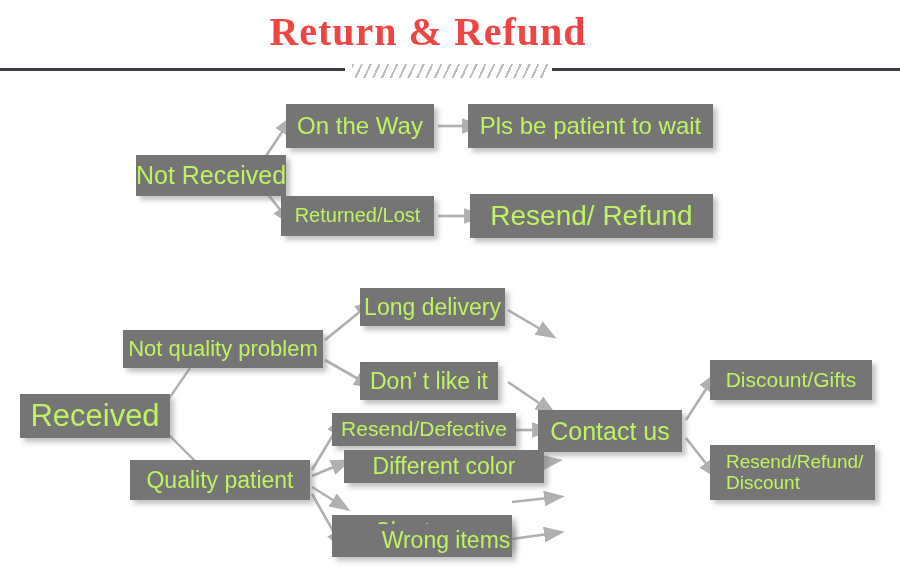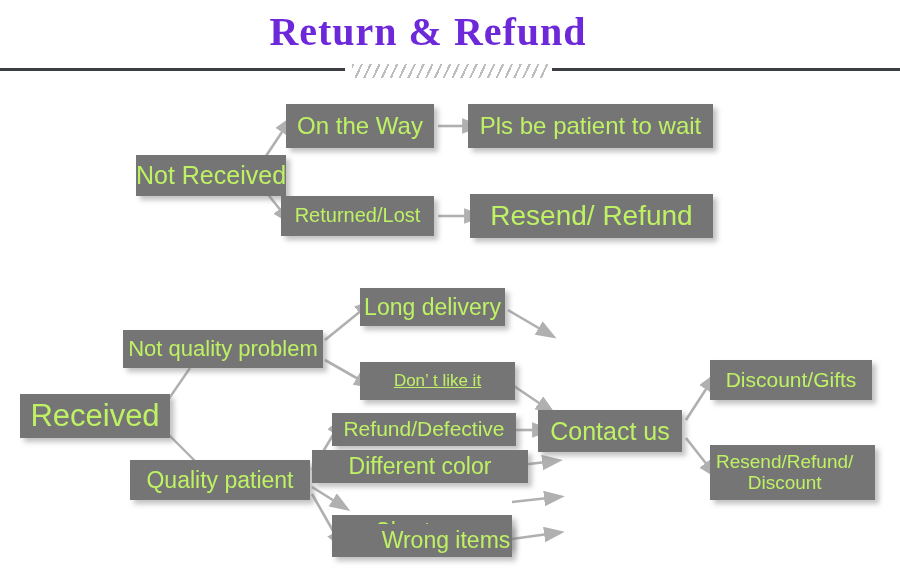--- a/index.html
+++ b/index.html
@@ -21,21 +21,21 @@
   
   #header-title {
     position: absolute;
     left: 0;
     top: 8px;
     width: 856px;
     text-align: center;
     font-family: "Liberation Serif", "DejaVu Serif", serif;
     font-size: 40px;
     font-weight: bold;
-    color: #6d28d9;
+    color: #ef4444;
     letter-spacing: 1px;
     white-space: nowrap;
   }
   #divider {
     position: absolute;
     left: 0;
     top: 64px;
     width: 900px;
     height: 14px;
   }
@@ -70,22 +70,22 @@
     align-items: center;
     justify-content: center;
     text-align: center;
     line-height: 1.08;
     white-space: pre;
     box-shadow: 4px 4px 5px rgba(120,120,120,0.45);
     z-index: 3;
   }
   .node.left-align {
     justify-content: flex-start;
-    text-align: center;
-    padding-left: 6px;
+    text-align: left;
+    padding-left: 16px;
     white-space: pre-line;
   }
 
   
   #connectors {
     position: absolute;
     left: 0;
     top: 0;
     width: 900px;
     height: 578px;
@@ -168,25 +168,25 @@
   <div class="node" style="left:470px; top:194px; width:243px; height:44px; font-size:28px;">Resend/ Refund</div>
 
   <div class="node" style="left:20px; top:394px; width:150px; height:44px; font-size:31px;">Received</div>
 
   <div class="node" style="left:123px; top:330px; width:200px; height:38px; font-size:22px;">Not quality problem</div>
 
   <div class="node" style="left:130px; top:460px; width:180px; height:40px; font-size:23px;">Quality patient</div>
 
   <div class="node" style="left:360px; top:288px; width:145px; height:38px; font-size:23px;">Long delivery</div>
 
-  <div class="node" style="left:360px; top:362px; width:155px; height:38px; font-size:17px;text-decoration:underline;">Don’ t like it</div>
+  <div class="node" style="left:360px; top:362px; width:138px; height:38px; font-size:23px;">Don’ t like it</div>
 
-  <div class="node" style="left:332px; top:413px; width:184px; height:33px; font-size:21px;">Refund/Defective</div>
+  <div class="node" style="left:332px; top:413px; width:184px; height:33px; font-size:21px;">Resend/Defective</div>
 
-  <div class="node" style="left:312px; top:450px; width:216px; height:33px; font-size:23px;">Different color</div>
+  <div class="node" style="left:344px; top:450px; width:200px; height:33px; font-size:23px;">Different color</div>
 
   <div class="node" style="left:332px; top:487px; width:180px; height:33px; font-size:23px;margin-top:28px;">Shortage</div>
 
   <div class="node" style="left:332px; top:524px; width:180px; height:33px; font-size:23px;padding-left:48px;">Wrong items</div>
 
   <div class="node" style="left:538px; top:410px; width:144px; height:42px; font-size:25px;">Contact us</div>
 
   <div class="node" style="left:710px; top:360px; width:162px; height:40px; font-size:21px;">Discount/Gifts</div>
 
   <div class="node left-align" style="left:710px; top:445px; width:165px; height:55px; font-size:19px;">Resend/Refund/

